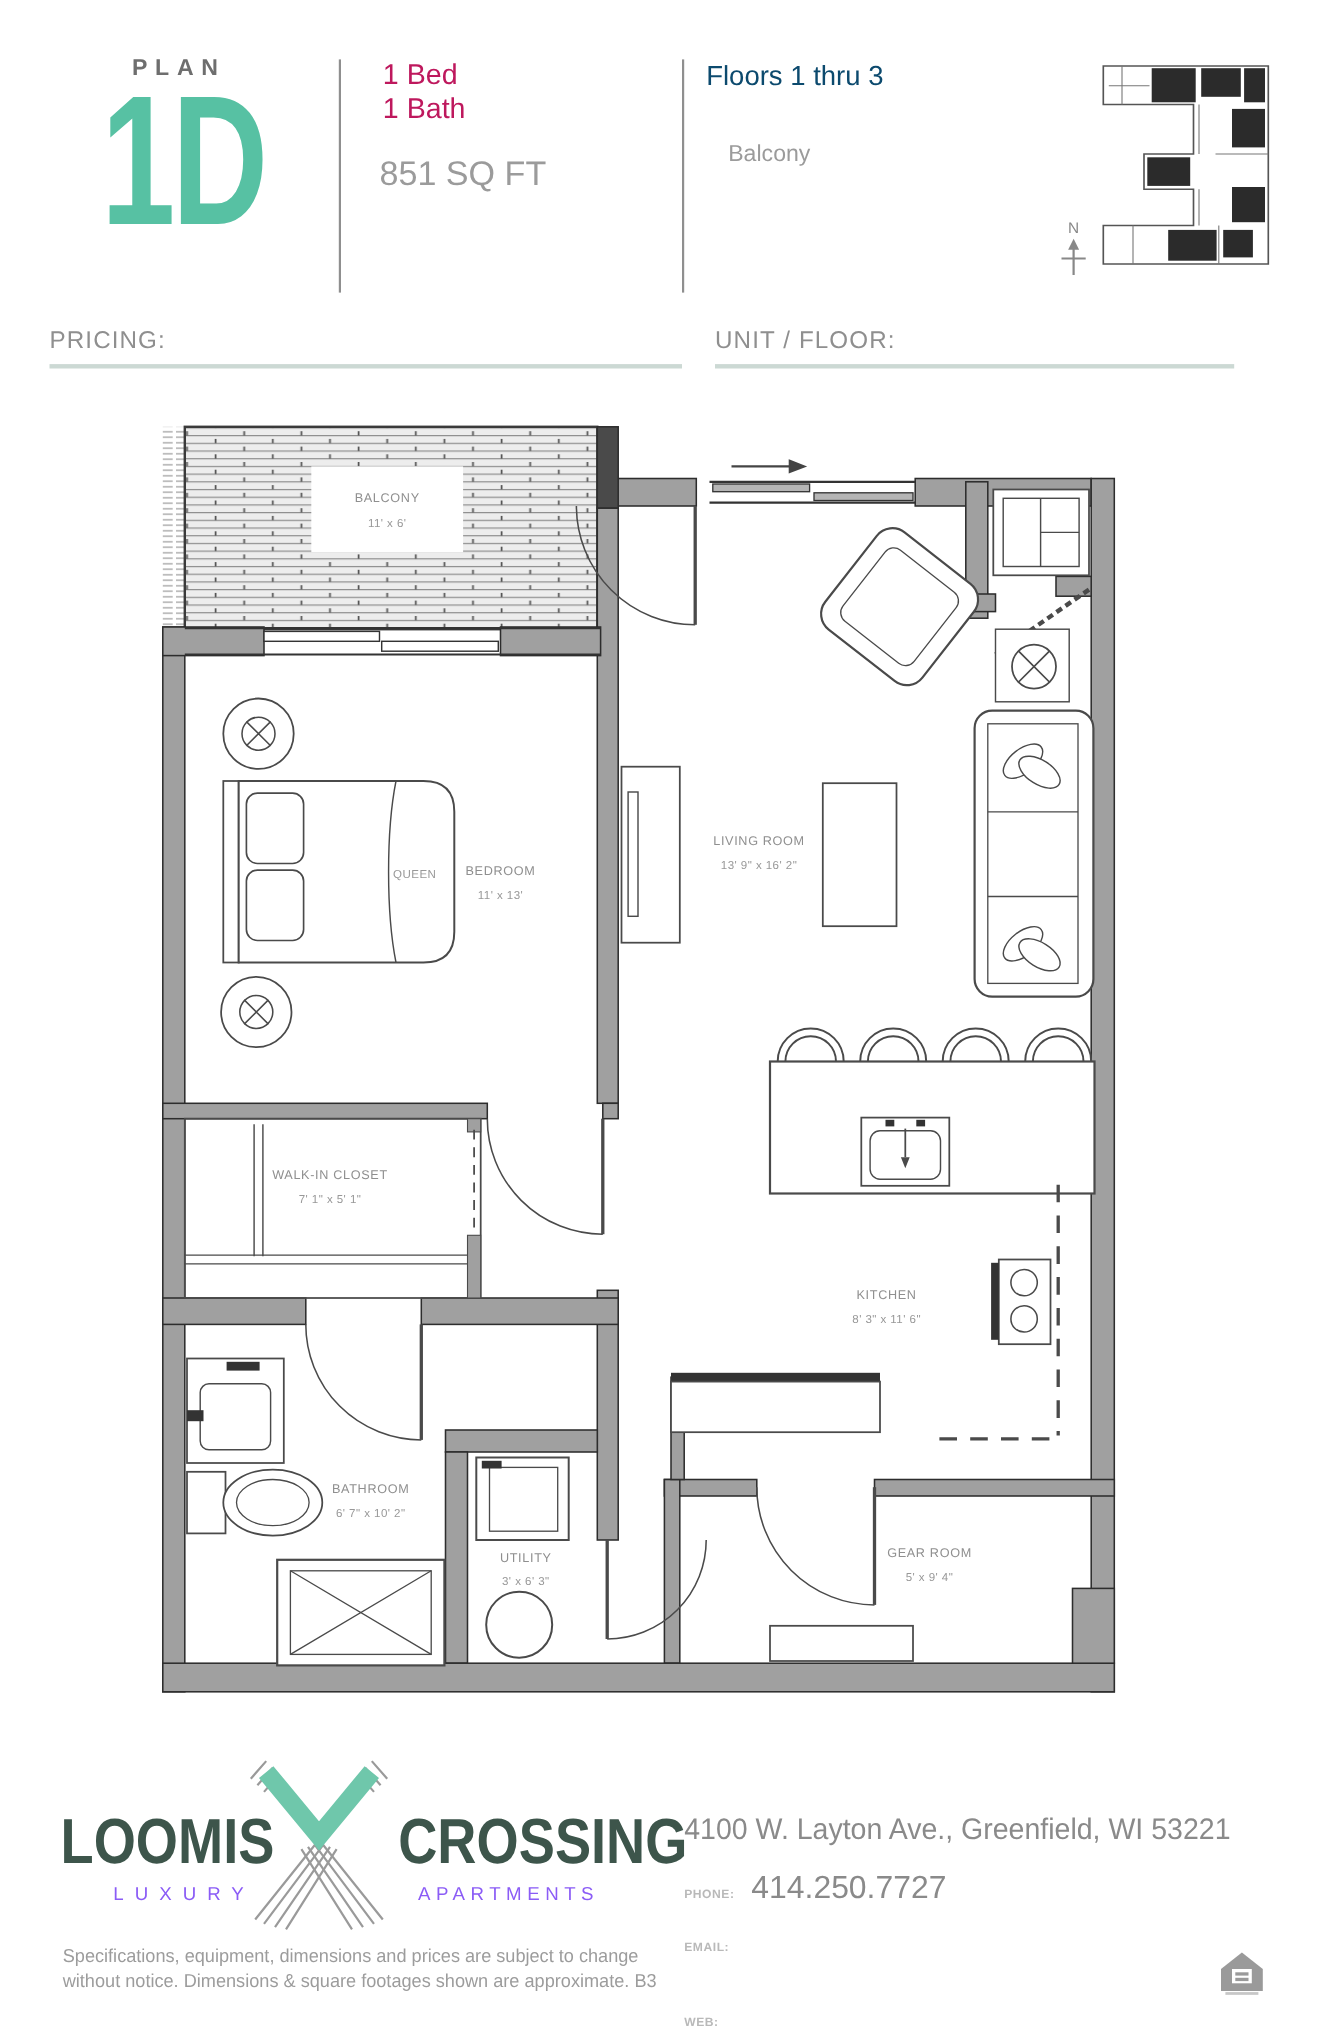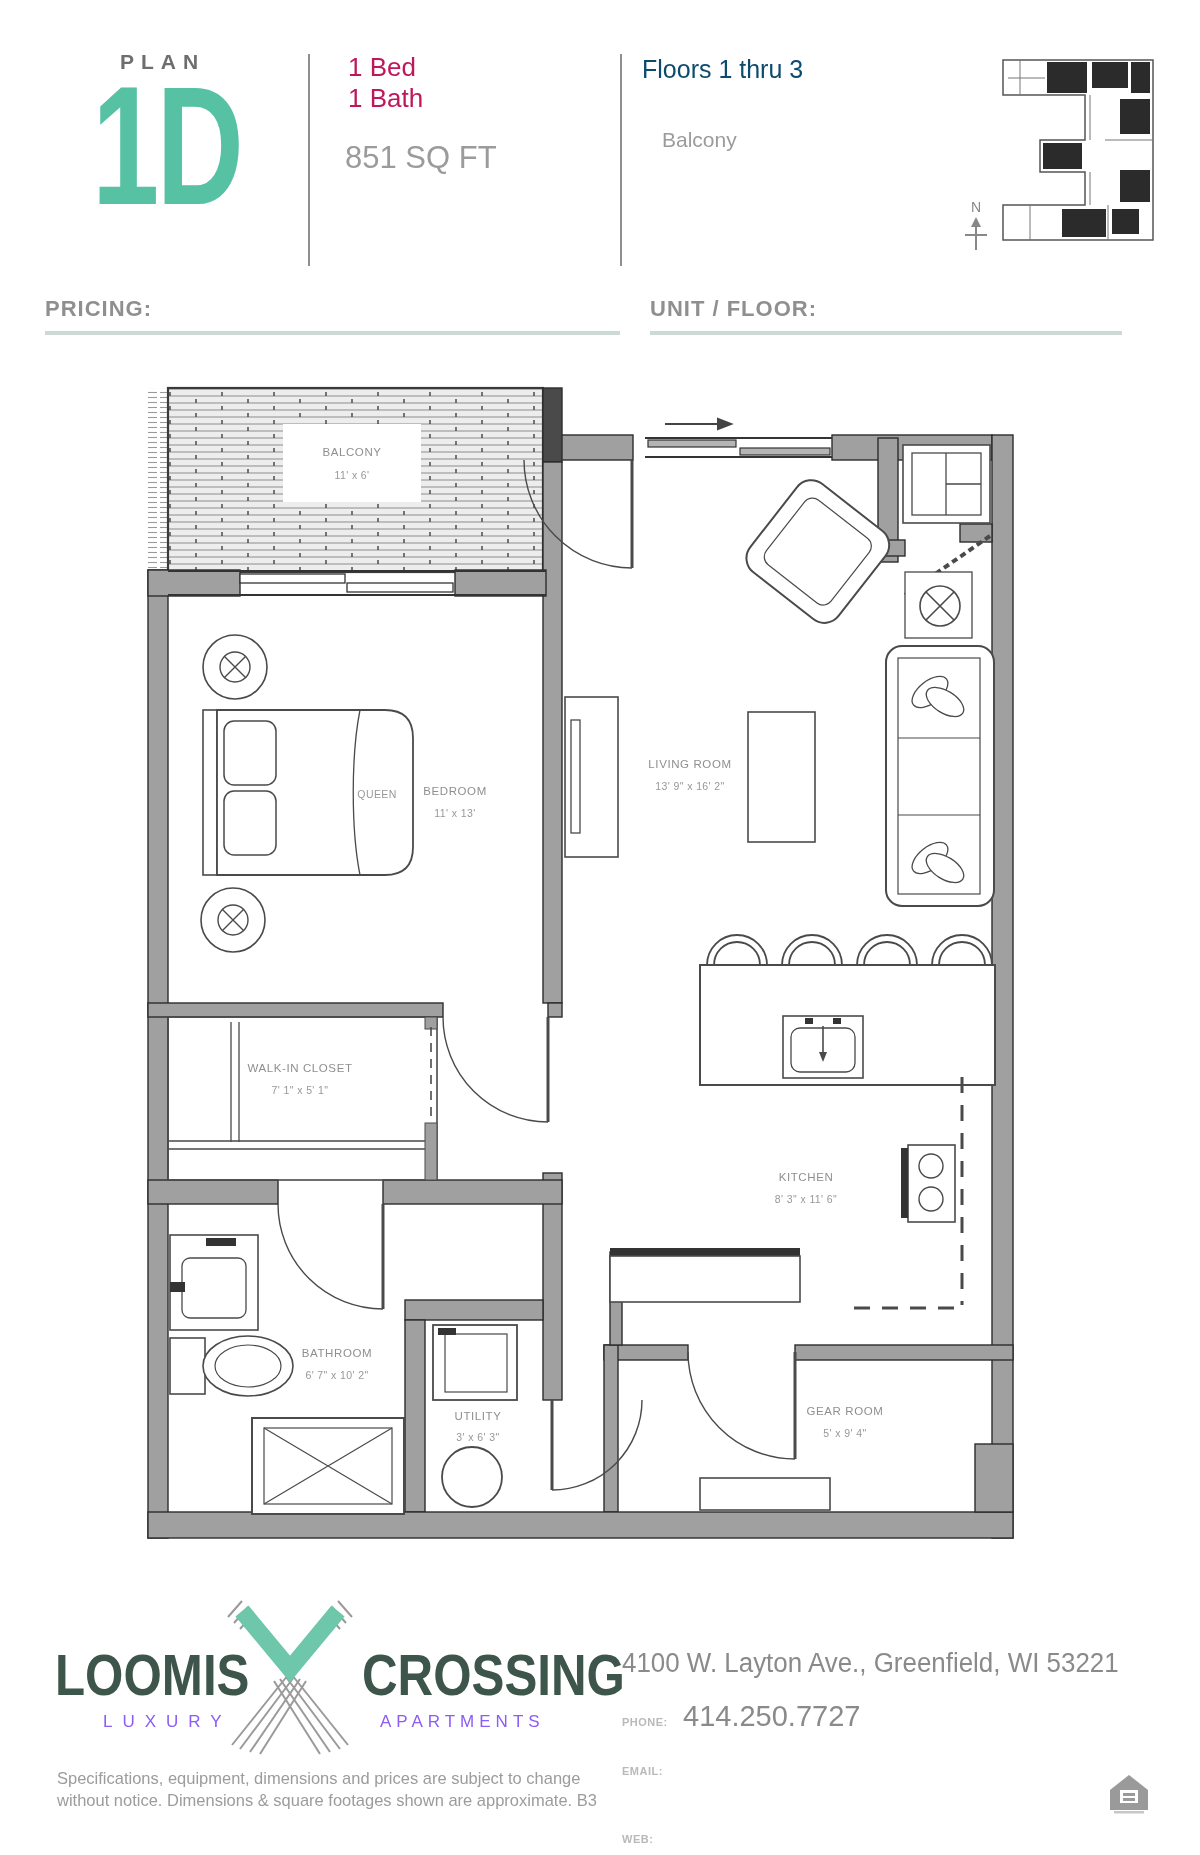--- a/index.html
+++ b/index.html
@@ -8,21 +8,21 @@
   .abs{position:absolute;}
   .cond{transform:scaleX(.85);transform-origin:left top;}
   .plan-label{left:120px;top:50px;font-size:21px;letter-spacing:7px;color:#6e6e6e;font-weight:bold;}
   .plan-code{left:92px;top:62px;font-size:168px;line-height:1;font-weight:bold;color:#57c1a3;
              transform:scaleX(.72);transform-origin:left top;letter-spacing:-4px;}
   .vdiv{width:2px;background:#8f8f8f;top:54px;height:212px;}
   .bedbath{left:348px;top:52px;font-size:26px;line-height:1.2;color:#be185d;}
   .sqft{left:345px;top:140px;font-size:31px;color:#9b9b9b;}
   .floors{left:642px;top:55px;font-size:25px;color:#0c4a6e;}
   .feature{left:662px;top:128px;font-size:21px;color:#9b9b9b;}
-  .fieldlab{font-size:22px;letter-spacing:1px;color:#8f8f8f;font-weight:bold;}
+  .fieldlab{font-size:22px;letter-spacing:1px;color:#8f8f8f;font-weight:normal;}
   .underline{height:4px;background:#ccd9d4;}
   .logo-word{font-size:58px;font-weight:bold;color:#3d554b;line-height:1;}
   .logo-sub{font-size:17px;color:#8b5cf6;}
   .disclaimer{left:57px;top:1768px;font-size:17px;line-height:1.32;color:#9c9c9c;transform:scaleX(.97);transform-origin:left top;}
   .address{left:622px;top:1648px;font-size:27px;color:#8a8a8a;transform:scaleX(.96);transform-origin:left top;}
   .ctc-lab{font-size:11px;letter-spacing:.5px;color:#b9b9b9;font-weight:bold;}
   .ctc-val{font-size:27px;color:#8a8a8a;}
   svg text{font-family:"Liberation Sans", sans-serif;}
   .roomname{font-size:11.5px;fill:#8f8f8f;letter-spacing:.6px;}
   .roomdim{font-size:10.5px;fill:#989898;letter-spacing:.4px;}

